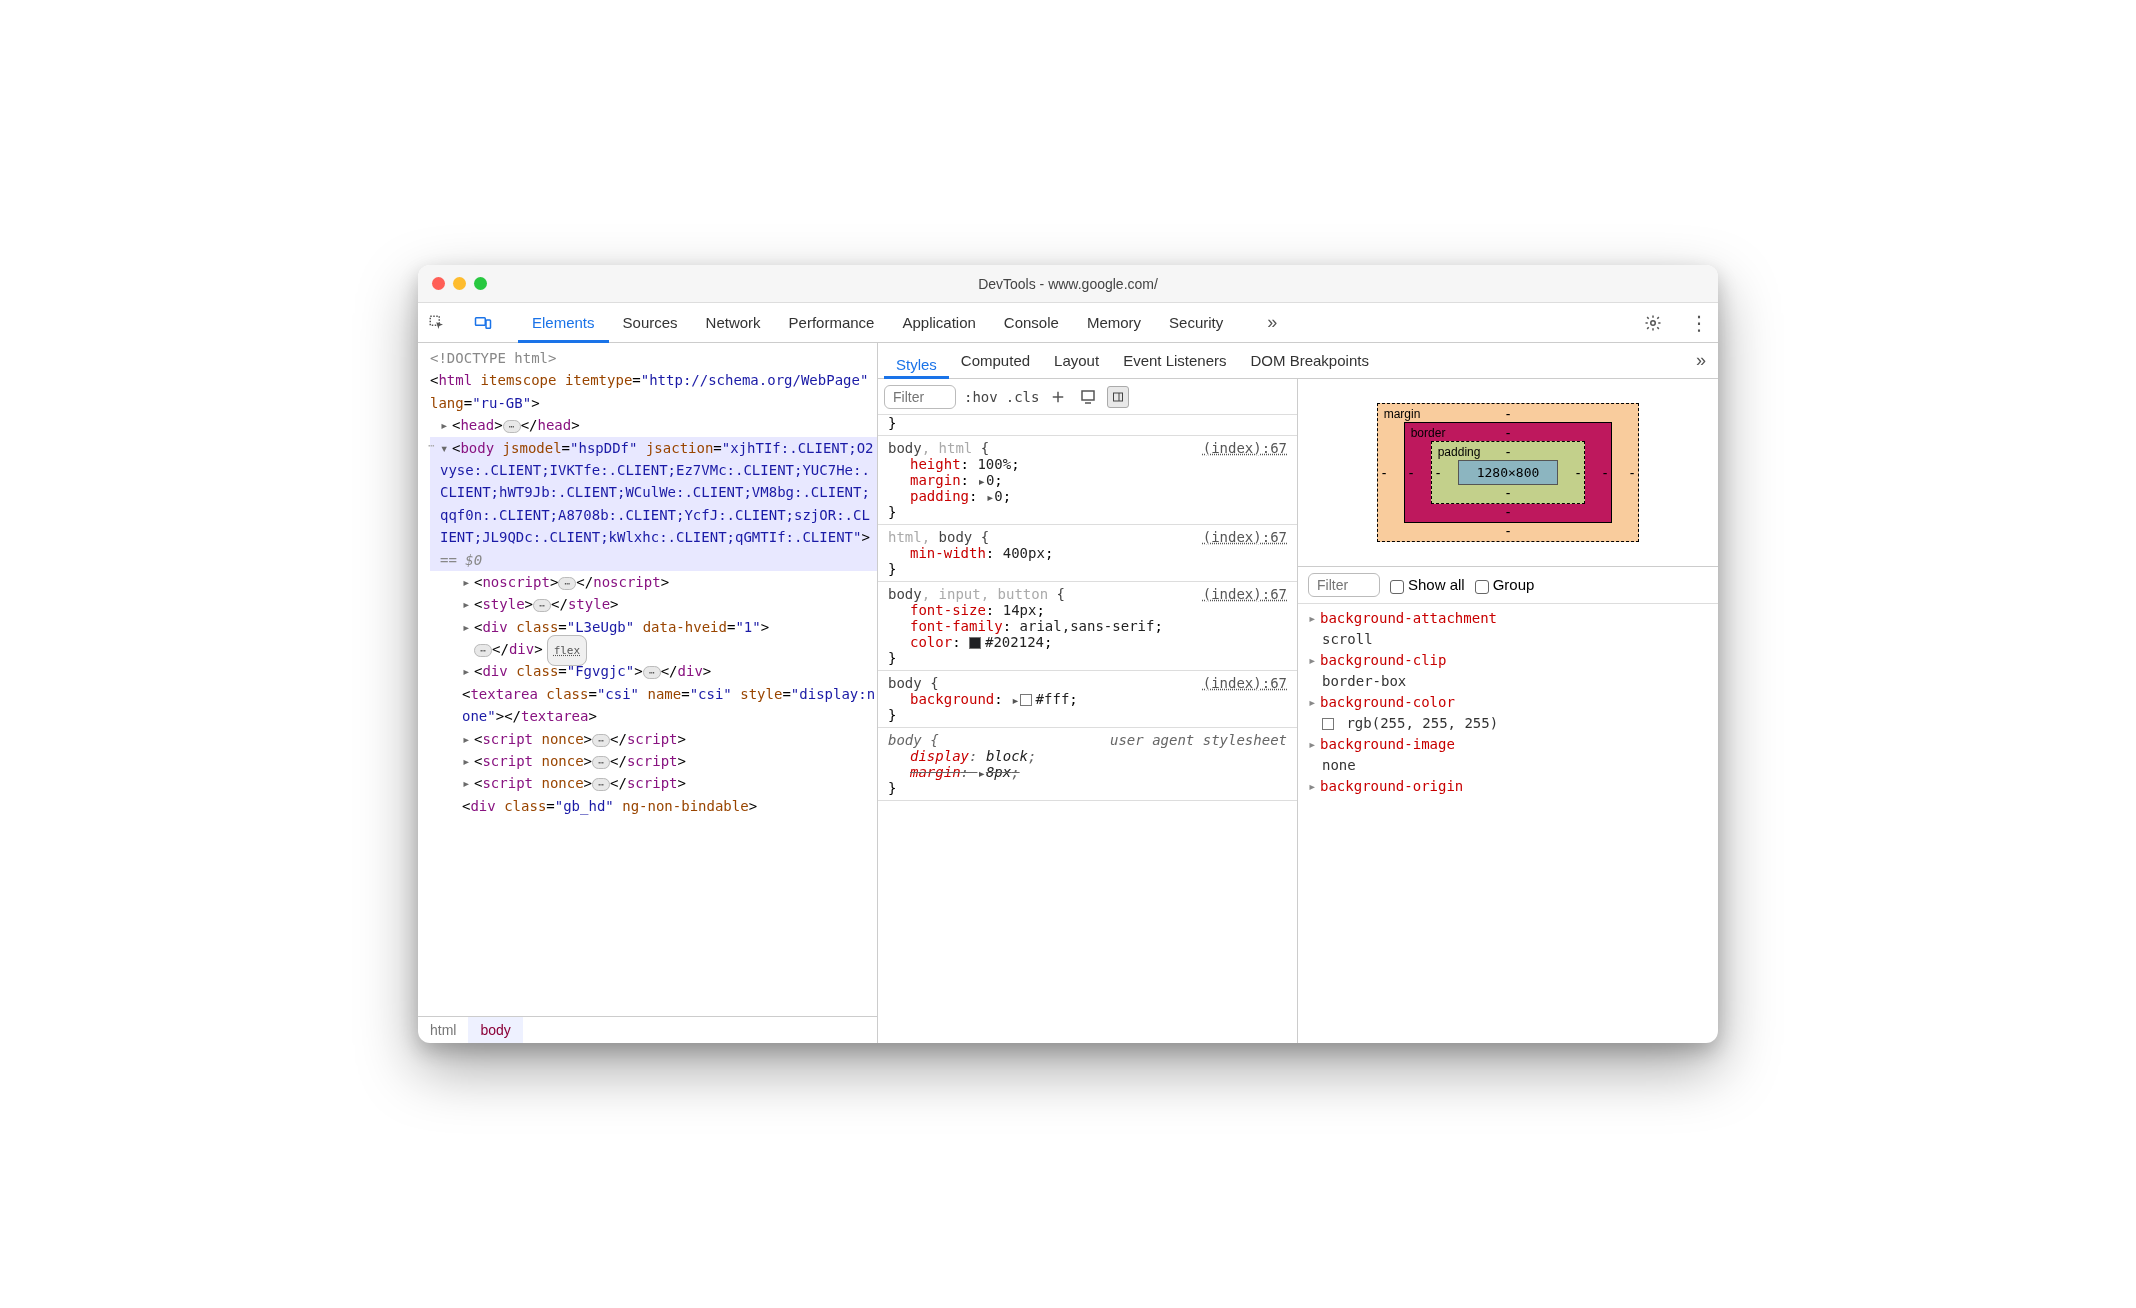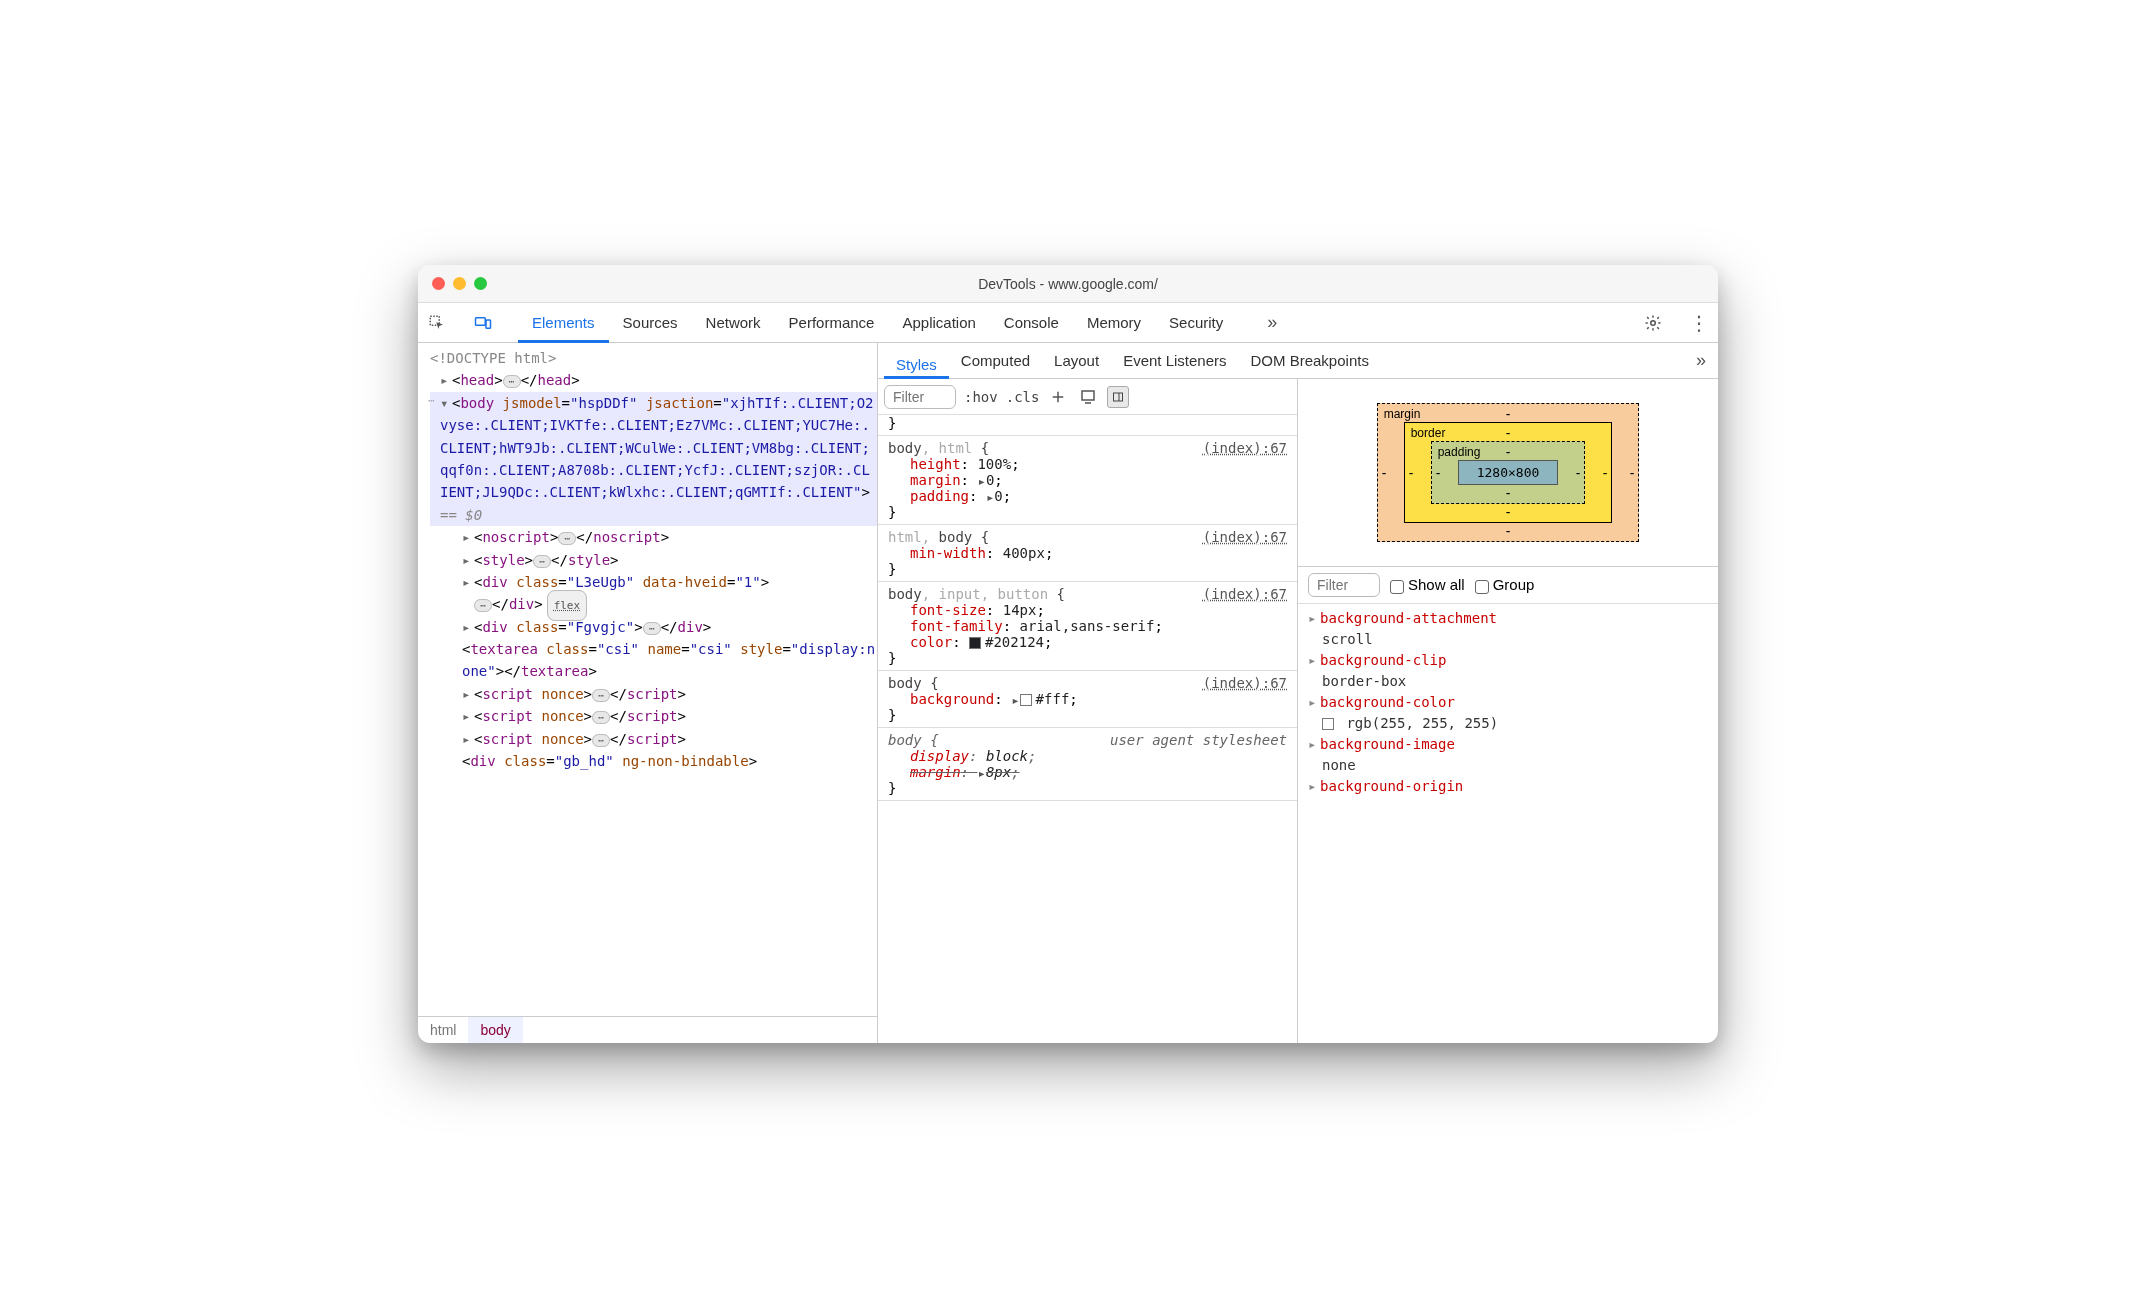--- a/index.html
+++ b/index.html
@@ -102,21 +102,21 @@
 .swblack { background: #202124; }
 .swffff { background: #fff; }
 .rtri { color: #555; display: inline-block; transform: translateY(1px); }
 
 
 .styleright { flex: 1; display: flex; flex-direction: column; }
 .boxmodel { padding: 24px 20px; border-bottom: 1px solid #ccc; display: flex; justify-content: center; }
 .bm { font-family: -apple-system, sans-serif; font-size: 12px; text-align: center; }
 .bm .layer { border: 1px dashed #000; padding: 18px 26px; position: relative; }
 .bm .margin { background: #f9cc9d; }
-.bm .border { background: #fde047; border-style: solid; }
+.bm .border { background: #be185d; border-style: solid; }
 .bm .padding { background: #c3d08b; }
 .bm .content { background: #8cb5c0; border: 1px solid #555; padding: 4px 18px; font-family: "SF Mono",monospace; font-size: 13px;}
 .bm .lbl { position: absolute; top: 3px; left: 6px; font-size: 12px; }
 .bm .val { font-size: 14px; }
 .bm .vtop { position: absolute; top: 2px; left: 50%; transform: translateX(-50%); }
 .bm .vbot { position: absolute; bottom: 2px; left: 50%; transform: translateX(-50%); }
 .bm .vleft { position: absolute; left: 4px; top: 50%; transform: translateY(-50%); }
 .bm .vright { position: absolute; right: 4px; top: 50%; transform: translateY(-50%); }
 
 .computedbar { display: flex; align-items: center; padding: 6px 10px; gap: 10px; font-family: -apple-system, sans-serif; font-size: 15px; border-bottom: 1px solid #ddd;}
@@ -172,20 +172,21 @@
         </svg>
     </span>
     <span class="ic" style="font-size:20px;">⋮</span>
   </div>
 
   <div class="main">
 
     <div class="elements">
       <div class="dom" id="dom">
           <div class="node"><span class="doctype">&lt;!DOCTYPE html&gt;</span></div>
+          <div class="node">&lt;<span class="tag">html</span> <span class="attr-n">itemscope</span> <span class="attr-n">itemtype</span>=<span class="attr-v">"http://schema.org/WebPage"</span> <span class="attr-n">lang</span>=<span class="attr-v">"ru-GB"</span>&gt;</div>
           <div class="node line"><span class="tri">▸</span>&lt;<span class="tag">head</span>&gt;<span class="ell">⋯</span>&lt;/<span class="tag">head</span>&gt;</div>
           <div class="node selrow line"><span class="gutter">⋯</span><span class="tri">▾</span>&lt;<span class="tag">body</span> <span class="attr-n">jsmodel</span>=<span class="attr-v">"hspDDf"</span> <span class="attr-n">jsaction</span>=<span class="attr-v">"xjhTIf:.CLIENT;O2vyse:.CLIENT;IVKTfe:.CLIENT;Ez7VMc:.CLIENT;YUC7He:.CLIENT;hWT9Jb:.CLIENT;WCulWe:.CLIENT;VM8bg:.CLIENT;qqf0n:.CLIENT;A8708b:.CLIENT;YcfJ:.CLIENT;szjOR:.CLIENT;JL9QDc:.CLIENT;kWlxhc:.CLIENT;qGMTIf:.CLIENT"</span>&gt; <span class="comment">== $0</span></div>
           <div class="node line" style="padding-left:32px;"><span class="tri">▸</span>&lt;<span class="tag">noscript</span>&gt;<span class="ell">⋯</span>&lt;/<span class="tag">noscript</span>&gt;</div>
           <div class="node line" style="padding-left:32px;"><span class="tri">▸</span>&lt;<span class="tag">style</span>&gt;<span class="ell">⋯</span>&lt;/<span class="tag">style</span>&gt;</div>
           <div class="node line" style="padding-left:32px;"><span class="tri">▸</span>&lt;<span class="tag">div</span> <span class="attr-n">class</span>=<span class="attr-v">"L3eUgb"</span> <span class="attr-n">data-hveid</span>=<span class="attr-v">"1"</span>&gt;</div>
           <div class="node line" style="padding-left:44px;"><span class="ell">⋯</span>&lt;/<span class="tag">div</span>&gt;<span class="src pill">flex</span></div>
           <div class="node line" style="padding-left:32px;"><span class="tri">▸</span>&lt;<span class="tag">div</span> <span class="attr-n">class</span>=<span class="attr-v">"Fgvgjc"</span>&gt;<span class="ell">⋯</span>&lt;/<span class="tag">div</span>&gt;</div>
           <div class="node line" style="padding-left:32px;">&lt;<span class="tag">textarea</span> <span class="attr-n">class</span>=<span class="attr-v">"csi"</span> <span class="attr-n">name</span>=<span class="attr-v">"csi"</span> <span class="attr-n">style</span>=<span class="attr-v">"display:none"</span>&gt;&lt;/<span class="tag">textarea</span>&gt;</div>
           <div class="node line" style="padding-left:32px;"><span class="tri">▸</span>&lt;<span class="tag">script</span> <span class="attr-n">nonce</span>&gt;<span class="ell">⋯</span>&lt;/<span class="tag">script</span>&gt;</div>
           <div class="node line" style="padding-left:32px;"><span class="tri">▸</span>&lt;<span class="tag">script</span> <span class="attr-n">nonce</span>&gt;<span class="ell">⋯</span>&lt;/<span class="tag">script</span>&gt;</div>

